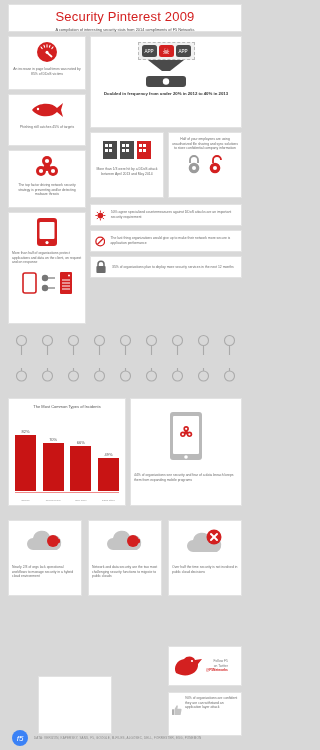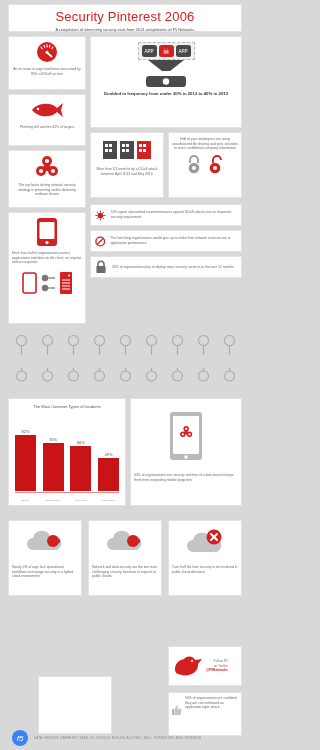--- a/index.html
+++ b/index.html
@@ -110,21 +110,21 @@
   .f5logo { width: 16px; height: 16px; border-radius: 50%;
             background: #3b82f6; color: #fff; font-size: 8px; font-style: italic;
             display: flex; align-items: center; justify-content: center; }
 </style>
 </head>
 <body>
 
 <div class="page">
 
   <div class="card" id="hdr">
-    <div id="hdr-title">Security Pinterest 2006</div>
+    <div id="hdr-title">Security Pinterest 2009</div>
     <div id="hdr-sub">A compilation of interesting security stats from 2014 compliments of F5 Networks</div>
   </div>
 
   <div class="card lcard" style="top:36px;height:54px">
     <div class="icon-wrap" style="height:30px">
       <svg width="24" height="24" viewBox="0 0 24 24">
         <circle cx="12" cy="12" r="10" fill="#d32020"></circle>
         <circle cx="12" cy="12" r="6.5" fill="#fff" opacity=".0"></circle>
         <g stroke="#fff" stroke-width="1.1" stroke-linecap="round">
           <line x1="6" y1="7" x2="7.2" y2="8.6"></line>

